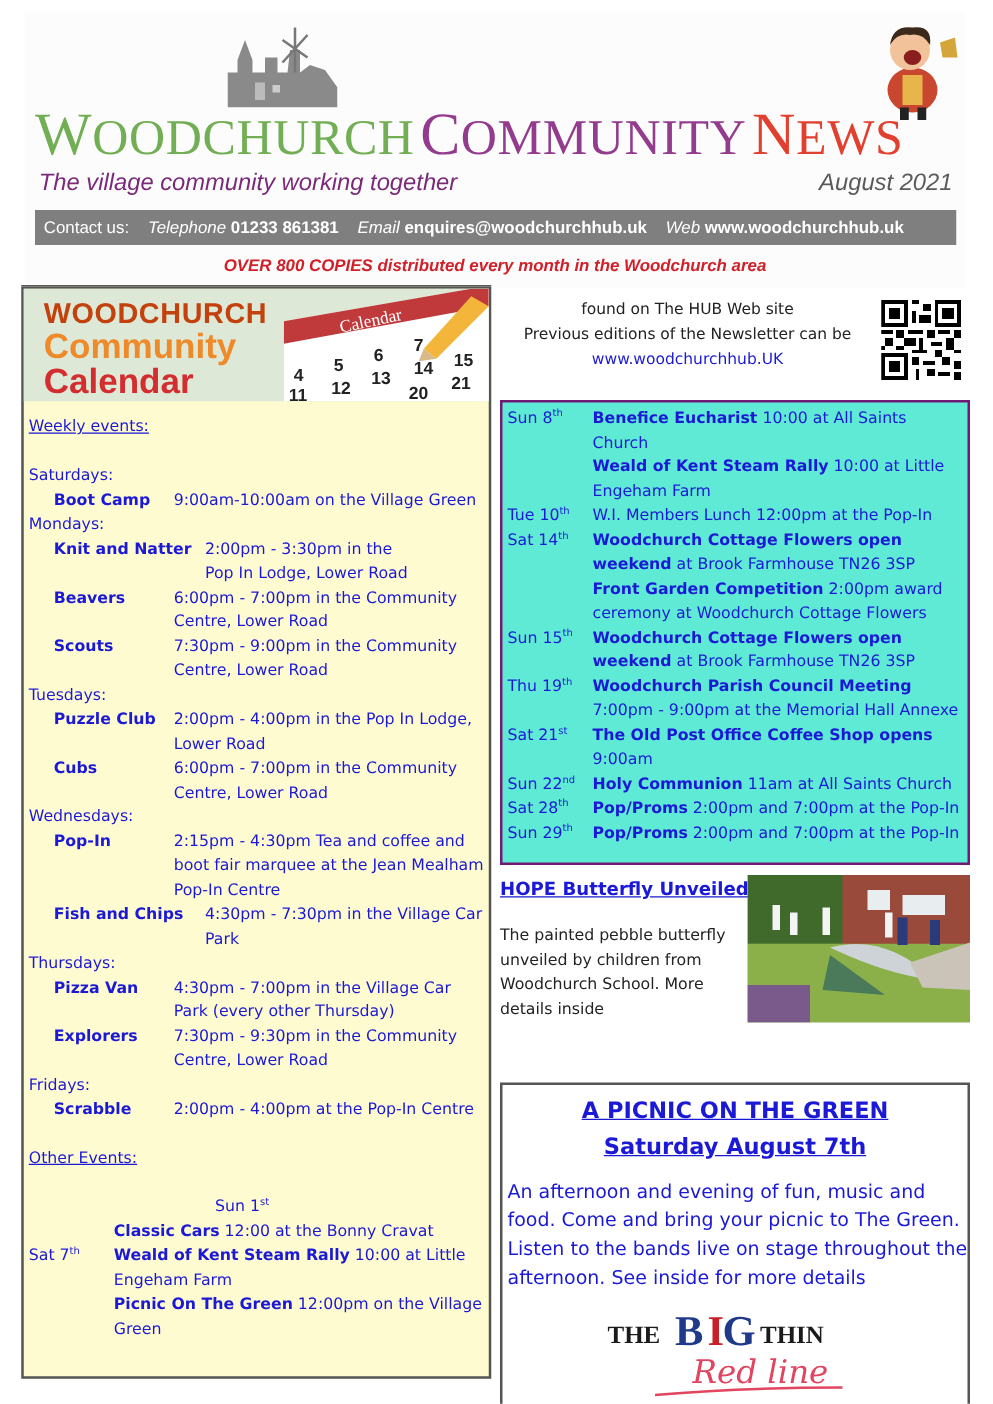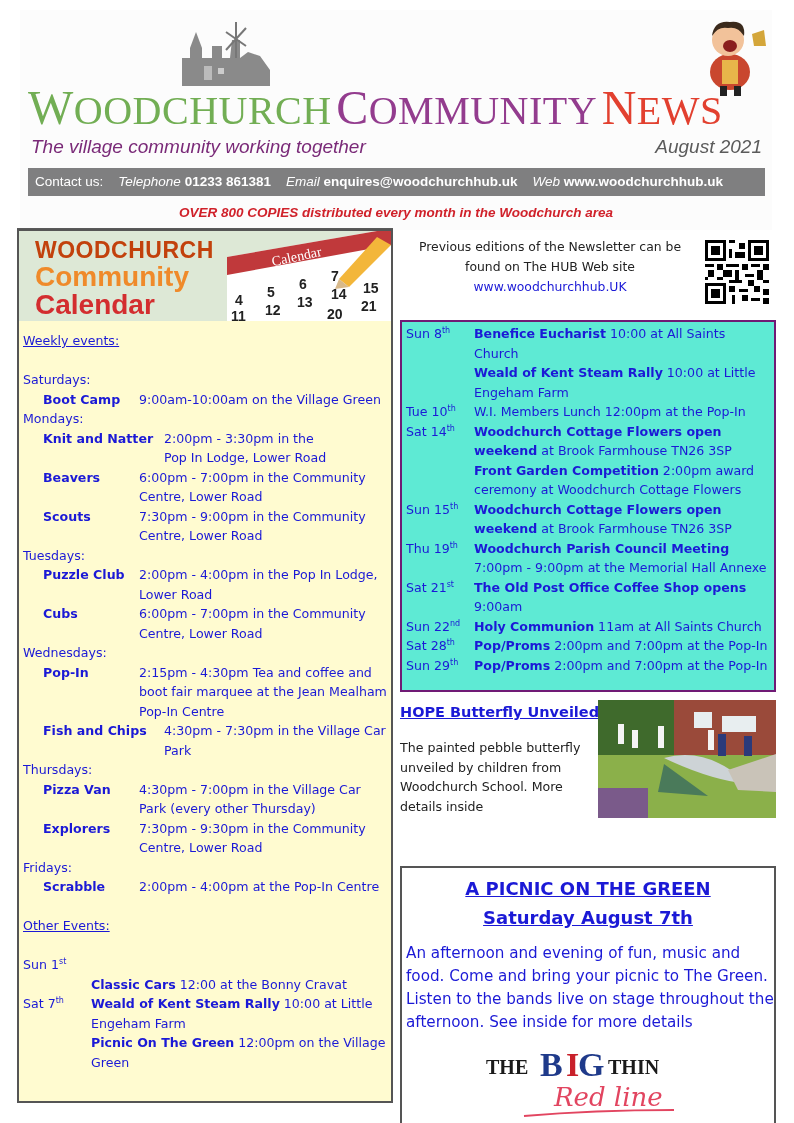--- a/index.html
+++ b/index.html
@@ -31,21 +31,21 @@
   .cal-banner .b2 { position: absolute; left: 16px; top: 30px; font-size: 28px; font-weight: bold; color: #ef8a2a; }
   .cal-banner .b3 { position: absolute; left: 16px; top: 58px; font-size: 28px; font-weight: bold; color: #d32d2f; }
   .cal-img { position: absolute; left: 208px; top: 0; width: 164px; height: 90px; overflow: hidden; }
 
   .cal-body { position: absolute; left: 4px; top: 100px; width: 366px; color: #1b19d6; font-family: "DejaVu Sans", sans-serif; font-size: 12.6px; line-height: 19.5px; }
   .cal-body .heading { text-decoration: underline; }
   .blank { height: 19.5px; }
   .ev { display: flex; }
   .ev .name { font-weight: bold; flex: 0 0 auto; padding-left: 20px; }
   .ev .desc { flex: 1 1 auto; }
-  .oe { display: flex; }
+  .oe { display: flex; justify-content: center; }
   .oe .d { width: 68px; flex: 0 0 68px; }
   .oe .t { flex: 1 1 auto; }
   .oe .t b, .re .t b { font-weight: bold; }
   sup { font-size: 8px; line-height: 0; vertical-align: 5px; }
 
   
   .prev { position: absolute; left: 405px; top: 237px; width: 290px; text-align: center; font-family: "DejaVu Sans", sans-serif; font-size: 12.4px; line-height: 20px; color: #222222; }
   .prev .link { color: #1b19d6; }
   .qr { position: absolute; left: 705px; top: 240px; width: 64px; height: 64px; }
 
@@ -210,22 +210,22 @@
         <span class="t"><b>Weald of Kent Steam Rally</b><span> 10:00 at Little Engeham Farm</span></span>
       </div>
     <div class="oe">
         <span class="d"></span>
         <span class="t"><b>Picnic On The Green</b><span> 12:00pm on the Village Green</span></span>
       </div>
   </div>
 </div>
 
 <div class="prev">
+  <div>found on The HUB Web site</div>
   <div>Previous editions of the Newsletter can be</div>
-  <div>found on The HUB Web site</div>
   <div class="link">www.woodchurchhub.UK</div>
 </div>
 <svg class="qr" viewBox="0 0 21 21" shape-rendering="crispEdges">
   <rect width="21" height="21" fill="#fff"></rect>
   <g fill="#000">
     <rect x="0" y="0" width="7" height="7"></rect>
       <rect x="14" y="0" width="7" height="7"></rect>
       <rect x="0" y="14" width="7" height="7"></rect>
   </g>
   <g fill="#fff">

